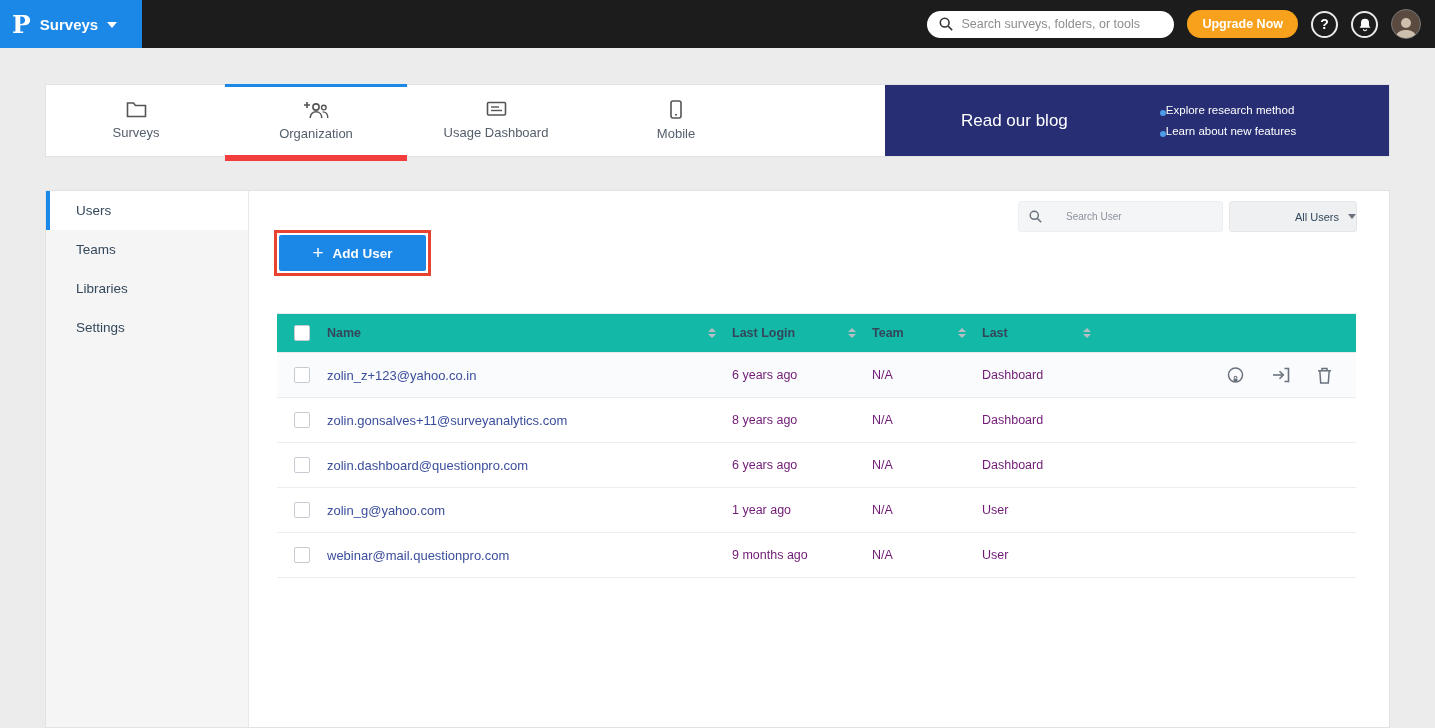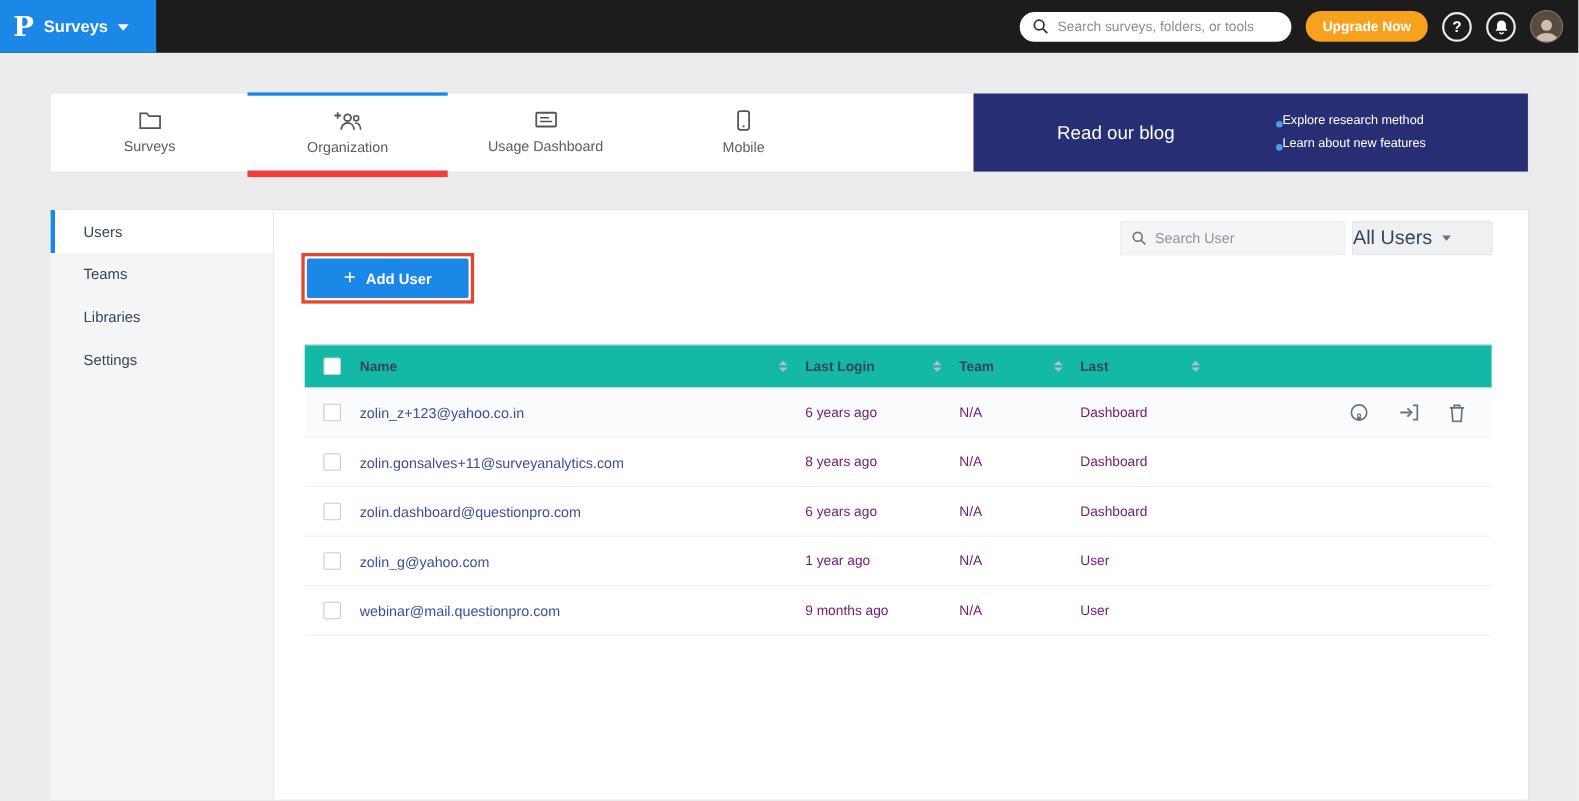--- a/index.html
+++ b/index.html
@@ -33,23 +33,23 @@
 
   
   .maincard { position:absolute; left:45px; top:190px; width:1345px; height:538px; background:#fff; border:1px solid #e2e2e2; display:flex; }
   .sidebar { width:203px; background:#f5f5f5; border-right:1px solid #e8e8e8; }
   .side-item { height:39px; display:flex; align-items:center; padding-left:26px; font-size:13.5px; color:#33475b; border-left:4px solid transparent; cursor:pointer; }
   .side-item.active { background:#fff; border-left:4px solid #1b87e6; }
 
   .content { flex:1; position:relative; }
   .toolbar { position:absolute; top:10px; right:32px; display:flex; gap:6px; }
   .user-search { width:205px; height:31px; background:#f4f5f7; border:1px solid #eceef0; border-radius:3px; display:flex; align-items:center; padding:0 10px; gap:8px; }
-  .user-search input { border:none; outline:none; flex:1; background:transparent; font-size:13px; color:#0f172a; font-family:"Liberation Sans", sans-serif; }
+  .user-search input { border:none; outline:none; flex:1; background:transparent; font-size:10px; color:#0f172a; font-family:"Liberation Sans", sans-serif;margin-left:16px; }
   .user-search input::placeholder { color:#8b939c; }
-  .filter-dd { width:128px; height:31px; background:#eef0f2; border:1px solid #e4e7ea; border-radius:3px; display:flex; align-items:center; justify-content:flex-start; gap:9px; font-size:18px; color:#33475b; cursor:pointer; }
+  .filter-dd { width:128px; height:31px; background:#eef0f2; border:1px solid #e4e7ea; border-radius:3px; display:flex; align-items:center; justify-content:flex-end; gap:9px; font-size:11px; color:#33475b; cursor:pointer; }
   .caret-down-gray { width:0; height:0; border-left:4.5px solid transparent; border-right:4.5px solid transparent; border-top:5px solid #6a737d; }
 
   .add-user-wrap { position:absolute; left:25px; top:39px; border:3px solid #e8432e; padding:2px; }
   .add-user-btn { width:147px; height:36px; background:#1b87e6; border:none; border-radius:2px; color:#fff; font-size:13.5px; font-weight:bold; display:flex; align-items:center; justify-content:center; gap:9px; cursor:pointer; font-family:"Liberation Sans", sans-serif; }
   .plus-glyph { font-size:19px; font-weight:normal; line-height:1; margin-top:-2px; }
 
   
   .utable { position:absolute; left:28px; right:33px; top:122px; }
   .trow, .thead { display:grid; grid-template-columns:50px 405px 140px 110px 125px 1fr; align-items:center; }
   .thead { height:40px; background:#14b8a6; border-top:1px solid #e8eaec; border-bottom:1px solid #e8eaec; }

